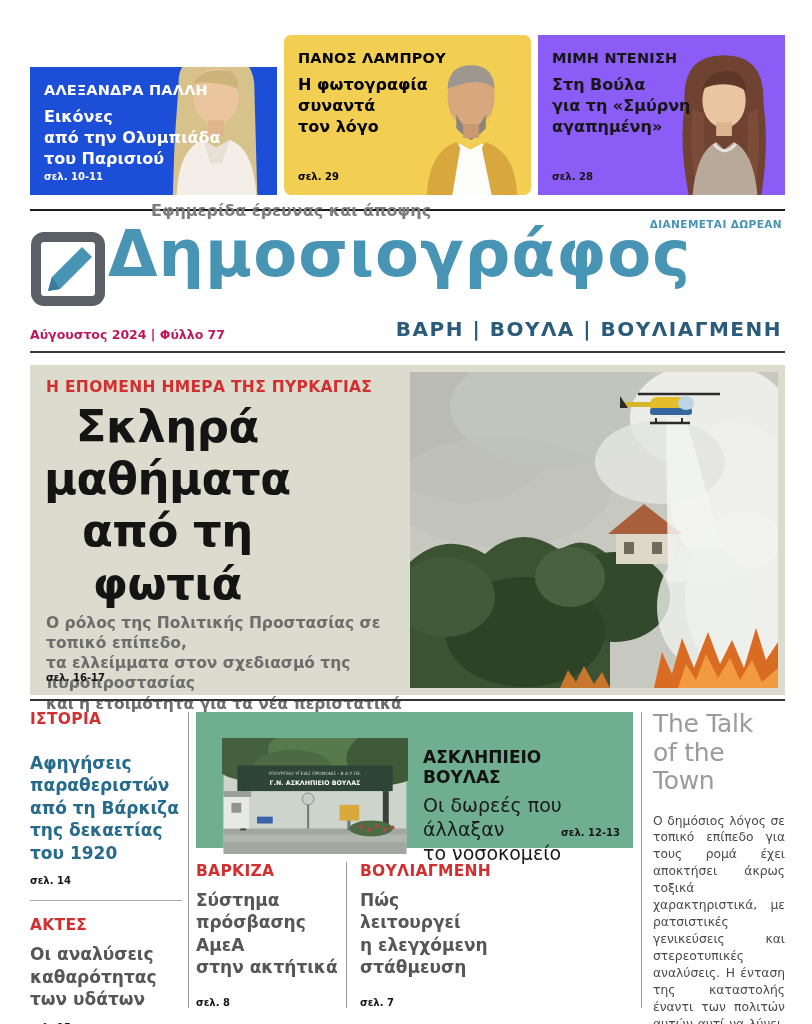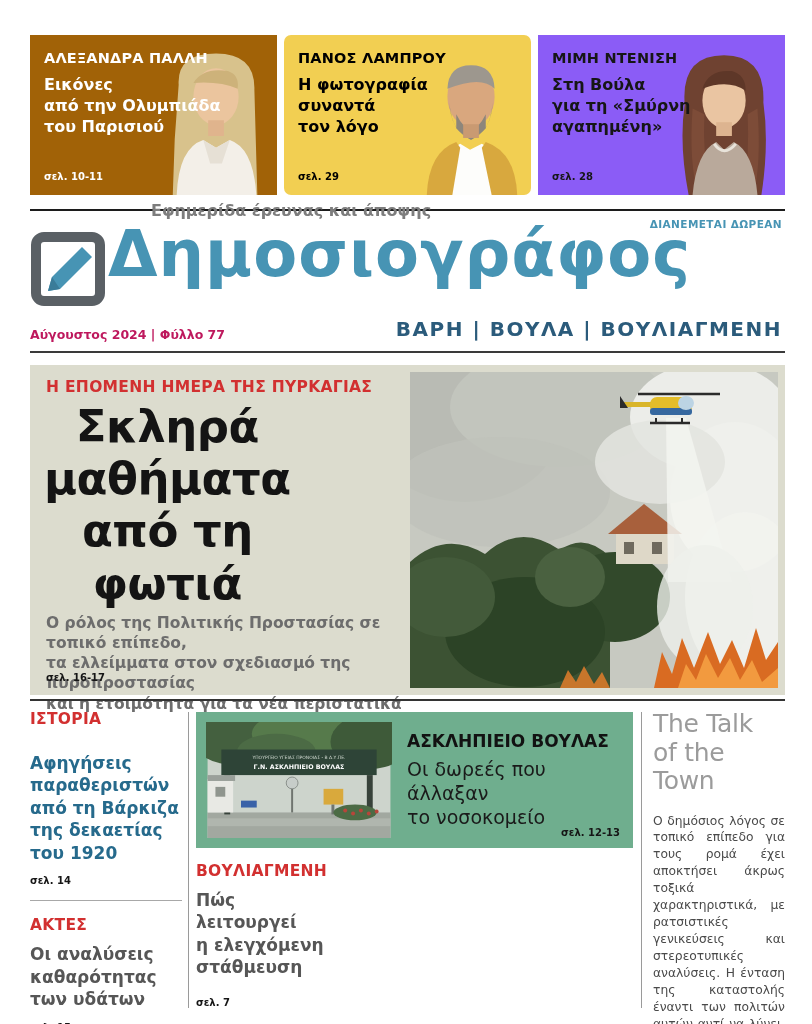--- a/index.html
+++ b/index.html
@@ -8,21 +8,21 @@
   .page { position:relative; width:812px; height:1024px; background:#fff; overflow:hidden; }
   .pre { white-space:pre-line; }
 
   
   .promos { position:absolute; left:30px; top:35px; width:755px; height:160px; display:flex; gap:7px; }
   .promo { position:relative; flex:1; overflow:hidden; padding:15px 14px; }
   .promo .portrait { position:absolute; right:0; bottom:0; height:152px; width:118px; }
   .promo-name { position:relative; z-index:2; font-size:14.5px; font-weight:bold; letter-spacing:.2px; }
   .promo-title { position:relative; z-index:2; margin-top:9px; font-size:16px; font-weight:bold; line-height:1.3; }
   .promo-page { position:absolute; z-index:2; left:14px; bottom:13px; font-size:10px; font-weight:bold; }
-  .promo.teal { background:#a16207; color:#fff; }
+  .promo.teal { background:#1d4ed8; color:#fff;margin-top:32px; }
   .promo.yellow { background:#f2cf52; color:#000000;border-radius:7px; }
   .promo.orange { background:#8b5cf6; color:#161616; }
 
   
   .rule { position:absolute; left:30px; width:755px; background:#1c1c1c; }
   .rule-top { top:209px; height:2px; }
   .rule-mid { top:351px; height:2px; background:#3a3a3a; }
   .rule-lead { top:699px; height:2px; background:#333; }
   .tagline { position:absolute; left:151px; top:201px; font-size:16px; font-weight:bold; color:#7d7d7d; }
   .free-label { position:absolute; right:30px; top:218px; font-size:10.5px; font-weight:bold; color:#4794b4; letter-spacing:.4px; }
@@ -44,30 +44,30 @@
   .vdiv-1 { left:188px; } .vdiv-2 { left:641px; }
 
   .col-left { position:absolute; left:30px; top:710px; width:152px; height:298px; }
   .sec-label { font-size:15.5px; font-weight:bold; color:#d23030; letter-spacing:.3px; }
   .sec-title { margin-top:9px; font-size:17px; font-weight:bold; line-height:1.32; }
   .sec-title.blue { color:#266a8c;margin-top:24px; }
   .sec-title.gray { color:#565656; }
   .sec-page { margin-top:11px; font-size:10px; font-weight:bold; color:#161616; }
   .col-left hr { border:none; border-top:1.5px solid #a8a8a8; margin:14px 0 15px 0; }
 
-  .greenbox { position:absolute; left:196px; top:712px; width:437px; height:136px; background:#6fae8e; padding:10px; }
+  .greenbox { position:absolute; left:196px; top:712px; width:437px; height:136px; background:#6fae8e; padding:26px; }
   .greenbox-inner { display:flex; gap:15px; height:100%; }
   .hospital-photo { width:186px; height:116px; flex:none; }
   .greenbox-label { font-size:17px; font-weight:bold; color:#121212; margin-top:9px; }
   .greenbox-title { margin-top:7px; font-size:19px; color:#1a1a1a; line-height:1.26; }
   .greenbox-page { position:absolute; right:13px; bottom:10px; font-size:10px; font-weight:bold; color:#161616; }
 
   .bottom-cols { position:absolute; left:196px; top:862px; width:437px; height:146px; display:flex; }
   .bcol { width:150px; display:flex; flex-direction:column; }
-  .bcol + .bcol { border-left:1px solid #9a9a9a; width:143px; }
+  .bcol + .bcol { border-left:1px solid #9a9a9a; padding-left:13px; width:143px; }
   .bcol .sec-page { margin-top:auto; }
 
   .talk { position:absolute; left:653px; top:710px; width:132px; height:298px; display:flex; flex-direction:column; }
   .talk-title { font-size:25px; color:#9b9b9b; line-height:1.14; letter-spacing:-.3px; }
   .talk-body { margin-top:17px; font-size:12.3px; color:#4a4a4a; line-height:1.38; text-align:justify; }
 </style>
 </head>
 <body>
 
 <div class="page">
@@ -241,20 +241,28 @@
         <div class="greenbox-label">ΑΣΚΛΗΠΙΕΙΟ ΒΟΥΛΑΣ</div>
         <div class="greenbox-title pre">Οι δωρεές που άλλαξαν
 το νοσοκομείο</div>
       </div>
     </div>
     <div class="greenbox-page">σελ. 12-13</div>
   </div>
 
   <div class="bottom-cols">
     <div class="bcol">
+      <div class="sec-label">ΒΑΡΚΙΖΑ</div>
+      <div class="sec-title gray pre">Σύστημα
+πρόσβασης
+ΑμεΑ
+στην ακτήτικά</div>
+      <div class="sec-page">σελ. 8</div>
+    </div>
+    <div class="bcol">
       <div class="sec-label">ΒΟΥΛΙΑΓΜΕΝΗ</div>
       <div class="sec-title gray pre">Πώς
 λειτουργεί
 η ελεγχόμενη
 στάθμευση</div>
       <div class="sec-page">σελ. 7</div>
     </div>
   </div>
 
   <div class="vdiv vdiv-2"></div>

